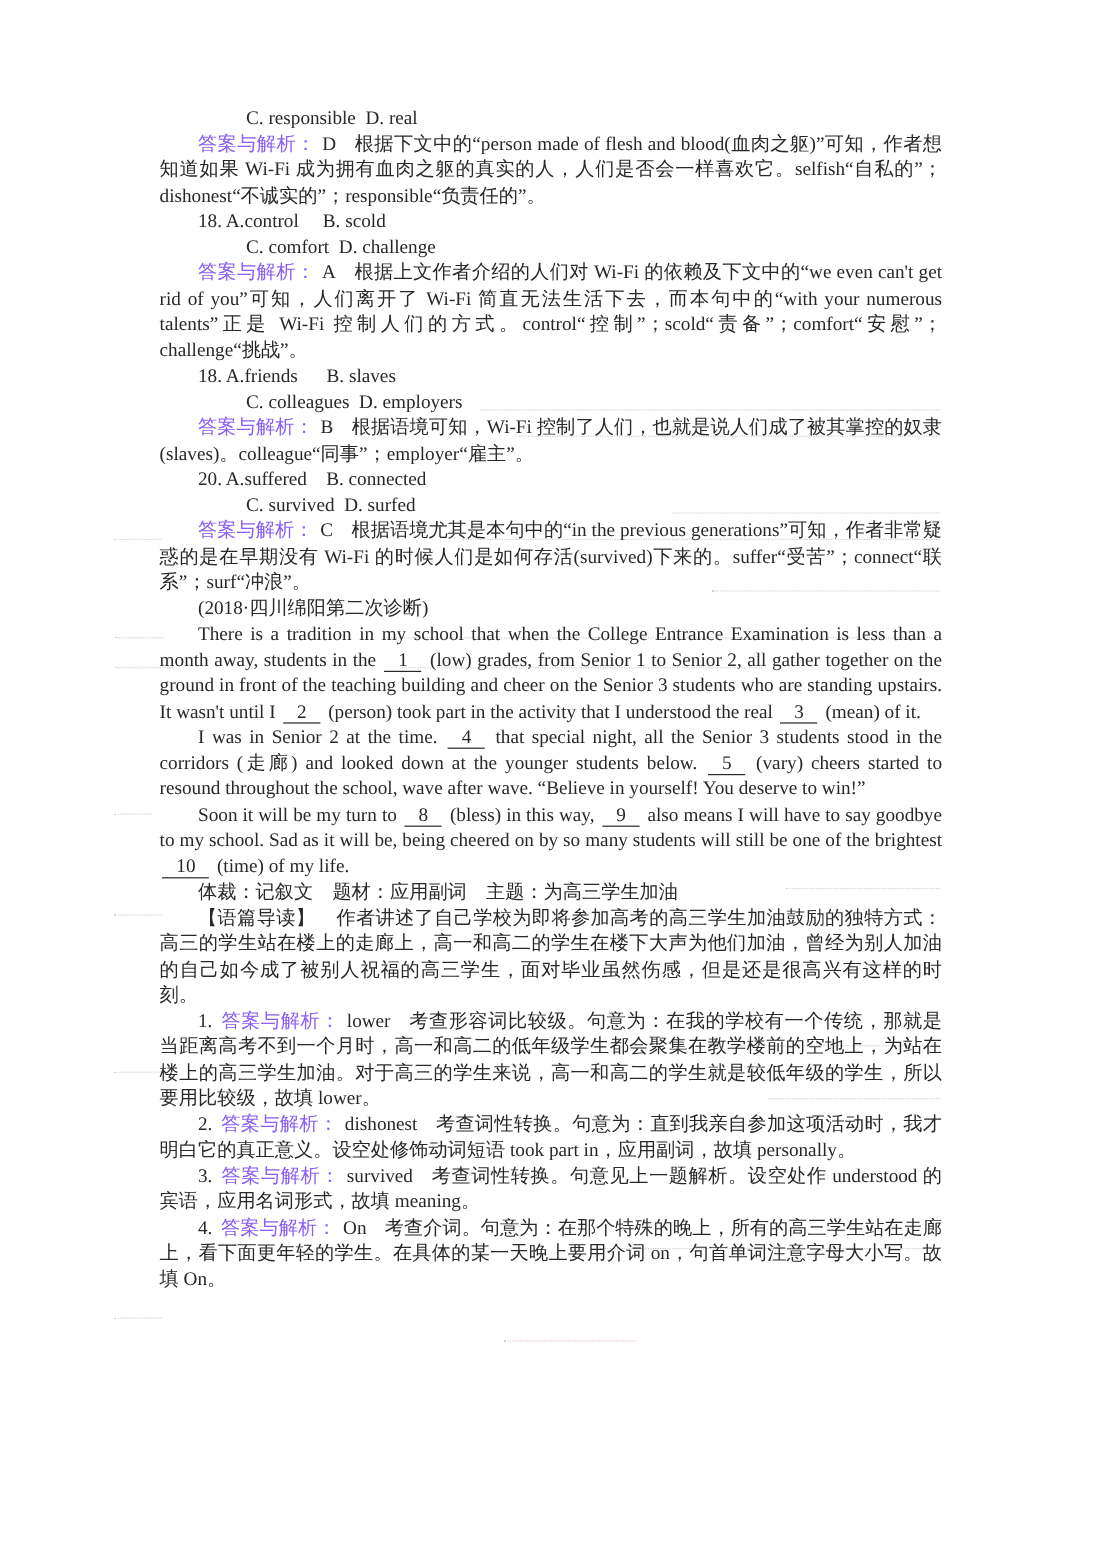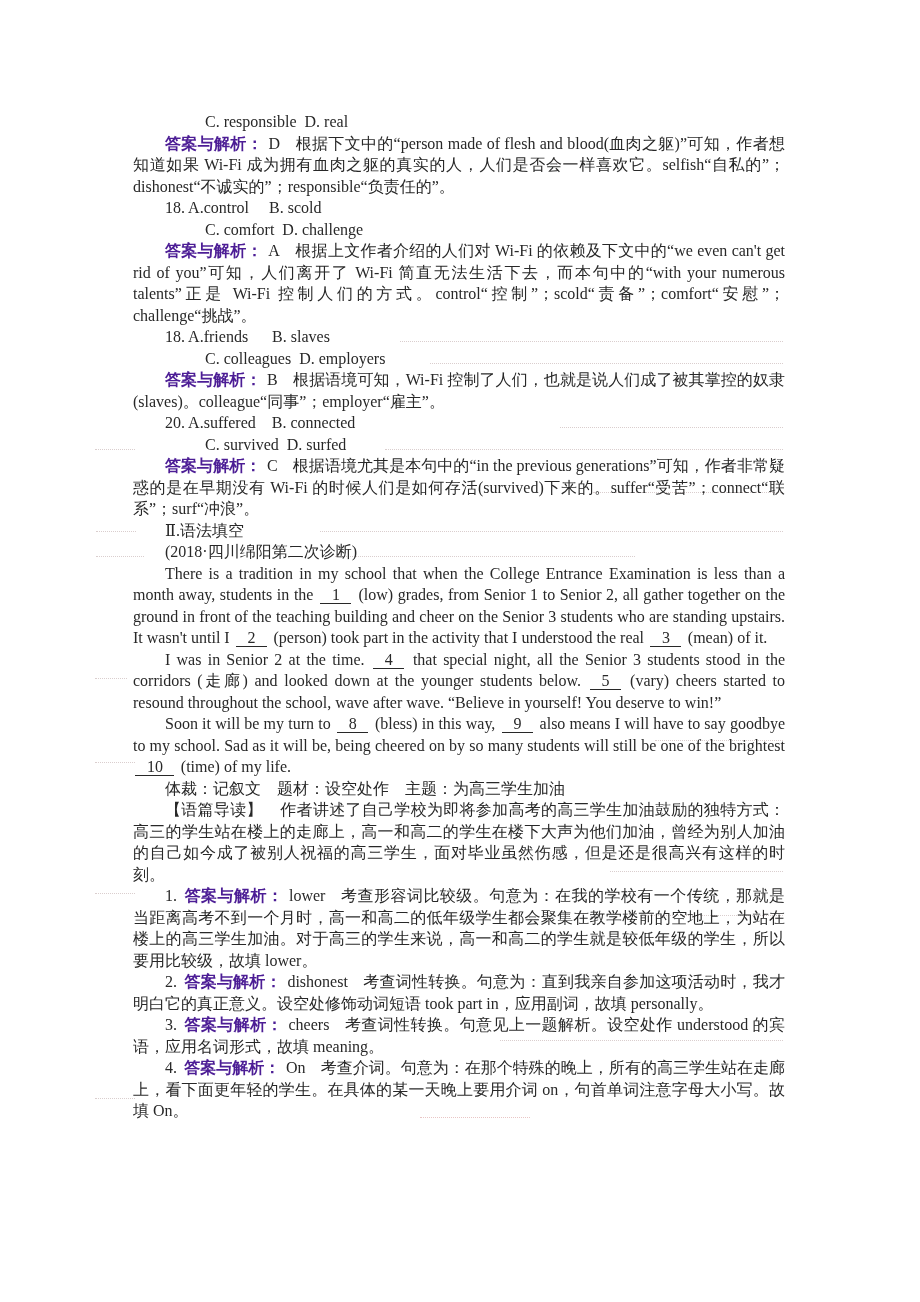--- a/index.html
+++ b/index.html
@@ -3,29 +3,29 @@
 <meta charset="utf-8">
 <style>
   html, body { margin:0; padding:0; }
   body {
     width:920px; height:1302px; position:relative; overflow:hidden;
     background:#ffffff; color:#282828;
     font-family:"Liberation Serif","DejaVu Serif",serif;
     font-size:16px; line-height:21.5px;
   }
   .page {
-    position:absolute; left:133px; top:111px; width:652px;
+    position:absolute; left:133px; top:88px; width:652px;
   }
   .block { margin:0; text-align:justify; }
   .p-indent { text-indent:2em; }
   .opt { text-align:left; white-space:pre-wrap; }
   .opt1 { margin-left:2em; }
   .opt2 { margin-left:4.5em; }
   .ans-prefix { margin-right:0.45em; }
-  .ans-label { color:#4c1d95; font-weight:bold; }
+  .ans-label { color:#8b5cf6; font-weight:normal; }
   .ans-word { margin:0 0.95em 0 0.35em; }
   .intro-label { margin-right:1.1em; }
   .blank {
     display:inline; border-bottom:1px solid #282828;
     padding:0 0.72em; margin:0 0.15em;
   }
   .dotted {
     position:absolute; height:0;
     border-top:1px dotted #d4c6c6; opacity:0.85;
   }
@@ -59,24 +59,23 @@
     <div class="block p-indent"><span class="ans-label">答案与解析：</span><span class="ans-word">D</span>根据下文中的“person made of flesh and blood(血肉之躯)”可知，作者想知道如果 Wi-Fi 成为拥有血肉之躯的真实的人，人们是否会一样喜欢它。selfish“自私的”；dishonest“不诚实的”；responsible“负责任的”。</div>
     <div class="block opt opt1">18. A.control     B. scold</div>
     <div class="block opt opt2">C. comfort  D. challenge</div>
     <div class="block p-indent"><span class="ans-label">答案与解析：</span><span class="ans-word">A</span>根据上文作者介绍的人们对 Wi-Fi 的依赖及下文中的“we even can't get rid of you”可知，人们离开了 Wi-Fi 简直无法生活下去，而本句中的“with your numerous talents”正是 Wi-Fi 控制人们的方式。control“控制”；scold“责备”；comfort“安慰”；challenge“挑战”。</div>
     <div class="block opt opt1">18. A.friends      B. slaves</div>
     <div class="block opt opt2">C. colleagues  D. employers</div>
     <div class="block p-indent"><span class="ans-label">答案与解析：</span><span class="ans-word">B</span>根据语境可知，Wi-Fi 控制了人们，也就是说人们成了被其掌控的奴隶(slaves)。colleague“同事”；employer“雇主”。</div>
     <div class="block opt opt1">20. A.suffered    B. connected</div>
     <div class="block opt opt2">C. survived  D. surfed</div>
     <div class="block p-indent"><span class="ans-label">答案与解析：</span><span class="ans-word">C</span>根据语境尤其是本句中的“in the previous generations”可知，作者非常疑惑的是在早期没有 Wi-Fi 的时候人们是如何存活(survived)下来的。suffer“受苦”；connect“联系”；surf“冲浪”。</div>
-    <div class="block p-indent heading">Ⅱ.语法填空</div>
     <div class="block p-indent source">(2018·四川绵阳第二次诊断)</div>
     <div class="block p-indent passage">There is a tradition in my school that when the College Entrance Examination is less than a month away, students in the <span class="blank">1</span> (low) grades, from Senior 1 to Senior 2, all gather together on the ground in front of the teaching building and cheer on the Senior 3 students who are standing upstairs. It wasn't until I <span class="blank">2</span> (person) took part in the activity that I understood the real <span class="blank">3</span> (mean) of it.</div>
     <div class="block p-indent passage">I was in Senior 2 at the time. <span class="blank">4</span> that special night, all the Senior 3 students stood in the corridors (走廊) and looked down at the younger students below. <span class="blank">5</span> (vary) cheers started to resound throughout the school, wave after wave. “Believe in yourself! You deserve to win!”</div>
     <div class="block p-indent passage">Soon it will be my turn to <span class="blank">8</span> (bless) in this way, <span class="blank">9</span> also means I will have to say goodbye to my school. Sad as it will be, being cheered on by so many students will still be one of the brightest <span class="blank">10</span> (time) of my life.</div>
-    <div class="block p-indent meta">体裁：记叙文　题材：设空处作　主题：为高三学生加油</div>
+    <div class="block p-indent meta">体裁：记叙文　题材：应用副词　主题：为高三学生加油</div>
     <div class="block p-indent"><span class="intro-label">【语篇导读】</span>作者讲述了自己学校为即将参加高考的高三学生加油鼓励的独特方式：高三的学生站在楼上的走廊上，高一和高二的学生在楼下大声为他们加油，曾经为别人加油的自己如今成了被别人祝福的高三学生，面对毕业虽然伤感，但是还是很高兴有这样的时刻。</div>
     <div class="block p-indent"><span class="ans-prefix">1.</span><span class="ans-label">答案与解析：</span><span class="ans-word">lower</span>考查形容词比较级。句意为：在我的学校有一个传统，那就是当距离高考不到一个月时，高一和高二的低年级学生都会聚集在教学楼前的空地上，为站在楼上的高三学生加油。对于高三的学生来说，高一和高二的学生就是较低年级的学生，所以要用比较级，故填 lower。</div>
     <div class="block p-indent"><span class="ans-prefix">2.</span><span class="ans-label">答案与解析：</span><span class="ans-word">dishonest</span>考查词性转换。句意为：直到我亲自参加这项活动时，我才明白它的真正意义。设空处修饰动词短语 took part in，应用副词，故填 personally。</div>
-    <div class="block p-indent"><span class="ans-prefix">3.</span><span class="ans-label">答案与解析：</span><span class="ans-word">cheers</span>考查词性转换。句意见上一题解析。设空处作 understood 的宾语，应用名词形式，故填 meaning。</div>
+    <div class="block p-indent"><span class="ans-prefix">3.</span><span class="ans-label">答案与解析：</span><span class="ans-word">survived</span>考查词性转换。句意见上一题解析。设空处作 understood 的宾语，应用名词形式，故填 meaning。</div>
     <div class="block p-indent"><span class="ans-prefix">4.</span><span class="ans-label">答案与解析：</span><span class="ans-word">On</span>考查介词。句意为：在那个特殊的晚上，所有的高三学生站在走廊上，看下面更年轻的学生。在具体的某一天晚上要用介词 on，句首单词注意字母大小写。故填 On。</div>
   </div>
 
 </body></html>

